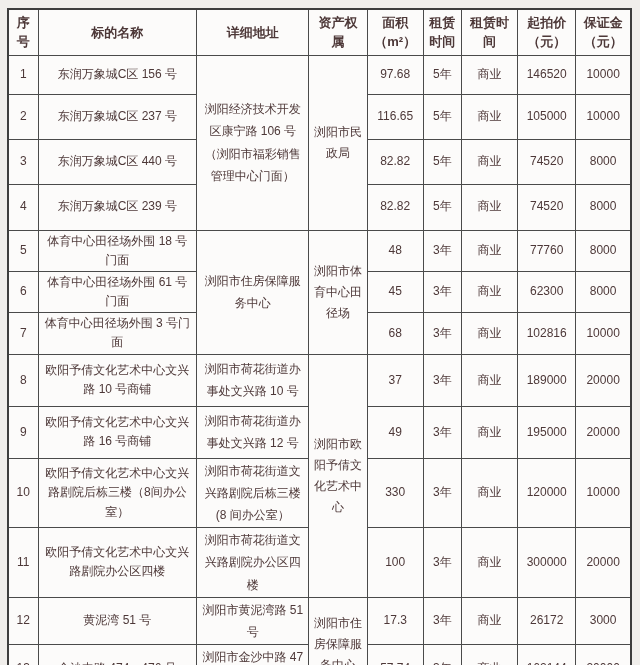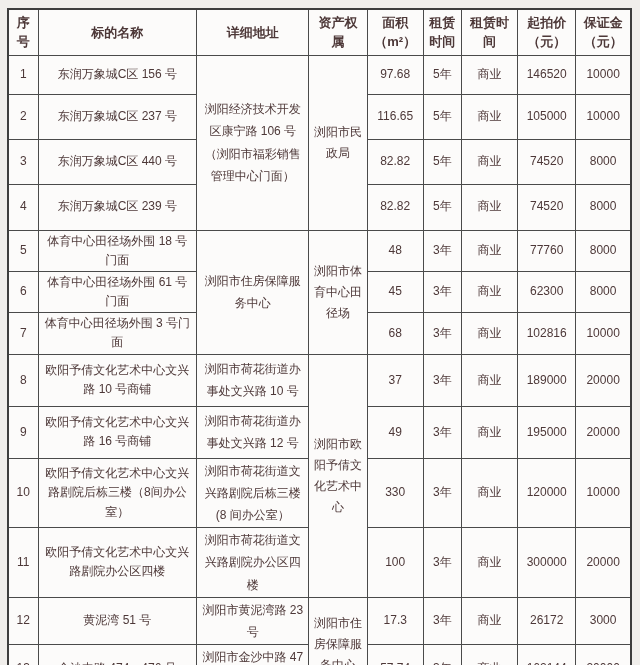--- a/index.html
+++ b/index.html
@@ -186,21 +186,21 @@
           <td class="cell-address">浏阳市荷花街道文兴路剧院办公区四楼</td>
           <td class="cell-area">100</td>
           <td class="cell-term">3年</td>
           <td class="cell-purpose">商业</td>
           <td class="cell-price">300000</td>
           <td class="cell-deposit">20000</td>
         </tr>
         <tr style="height: 42px;">
           <td class="cell-no">12</td>
           <td class="cell-name">黄泥湾 51 号</td>
-          <td class="cell-address">浏阳市黄泥湾路 23 号</td>
+          <td class="cell-address">浏阳市黄泥湾路 51 号</td>
           <td class="cell-owner" rowspan="2">浏阳市住房保障服务中心</td>
           <td class="cell-area">17.3</td>
           <td class="cell-term">3年</td>
           <td class="cell-purpose">商业</td>
           <td class="cell-price">26172</td>
           <td class="cell-deposit">3000</td>
         </tr>
         <tr style="height: 45px;">
           <td class="cell-no">13</td>
           <td class="cell-name">金沙中路 474、476 号</td>

